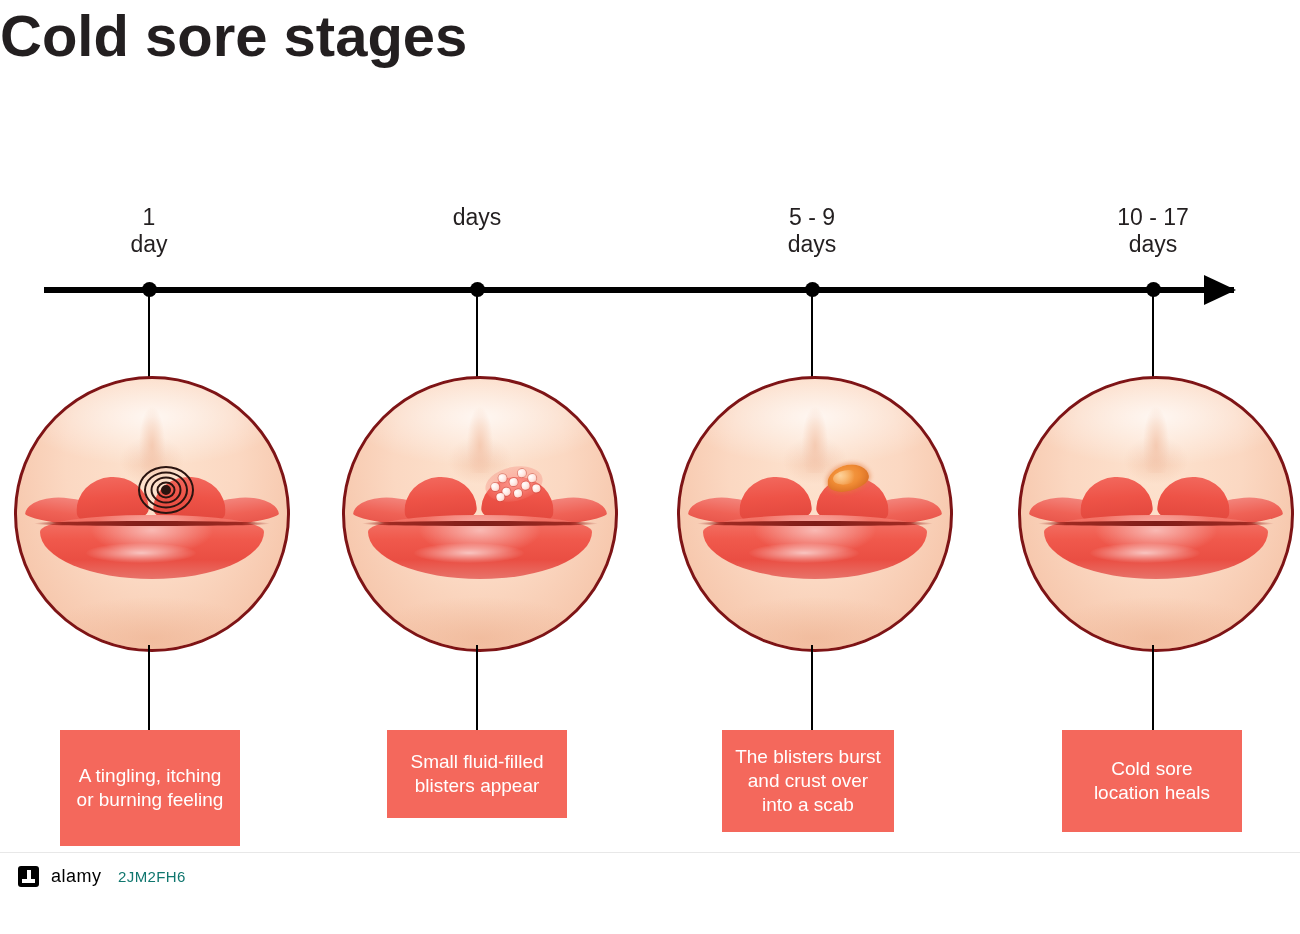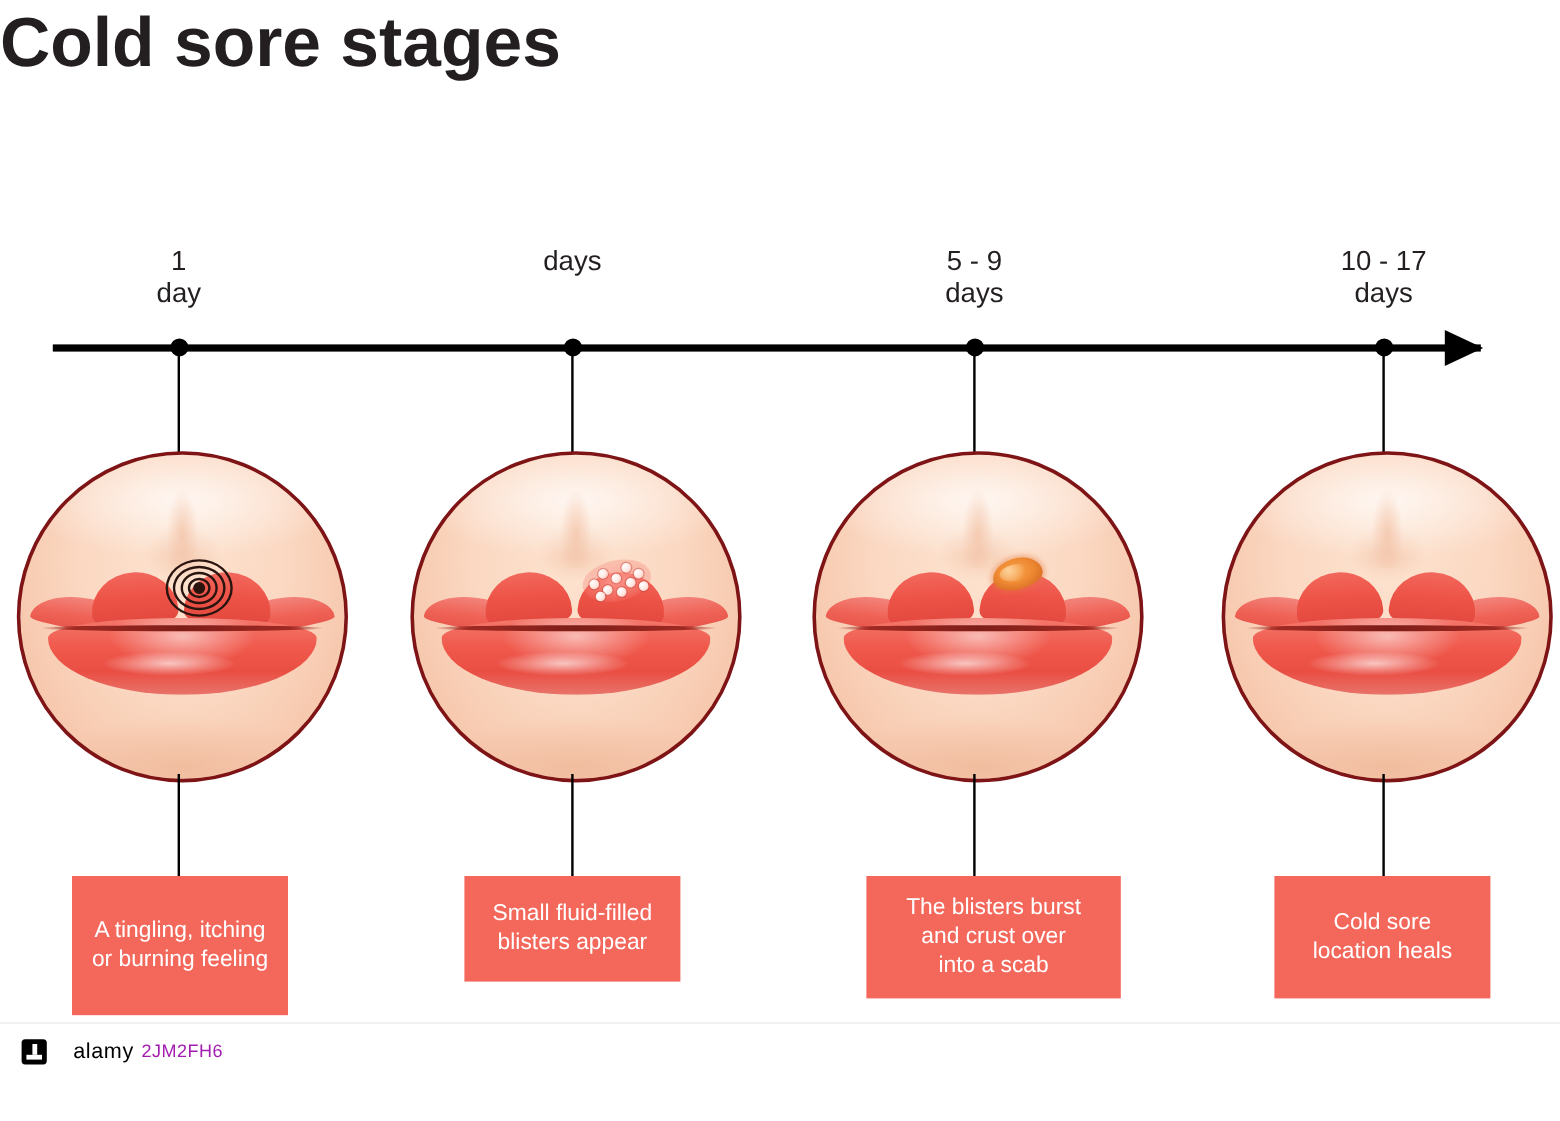--- a/index.html
+++ b/index.html
@@ -258,21 +258,21 @@
     height: 82px;
     background: #ffffff;
     border-top: 1px solid #e8e8e8;
   }
   .alamy-logo {
     position: absolute;
     left: 18px;
     top: 866px;
     display: flex;
     align-items: center;
-    gap: 22px;
+    gap: 12px;
     justify-content: space-between;
   }
   .alamy-mark {
     width: 21px; height: 21px;
     background: #000000;
     border-radius: 3px;
     position: relative;
   }
   .alamy-mark::after {
     content: "";
@@ -292,21 +292,21 @@
   .alamy-text {
     font-size: 18px;
     color: #000000;
     letter-spacing: 0.5px;
   }
   .alamy-id {
     position: absolute;
     left: 118px;
     top: 868px;
     font-size: 15px;
-    color: #a21caf;
+    color: #0f766e;
     letter-spacing: 0.4px;
   }
 </style>
 </head>
 <body>
 
 <div class="page">
 
   <div class="title">Cold sore stages</div>
 
@@ -411,21 +411,21 @@
         <span class="half right"></span>
       </div>
       <div class="lip-lower"></div>
       <div class="lip-line"></div>
       <div class="lip-shine"></div>
     </div>
     <div class="scab"></div>
   </div>
 
   <div class="stem stem-bottom" style="left:811px;"></div>
-  <div class="caption-box" style="left:722px; width:212px; height:102px;">
+  <div class="caption-box" style="left:722px; width:172px; height:102px;">
     <span>
       <span>The blisters burst</span><br>
       <span>and crust over</span><br>
       <span>into a scab</span>
     </span>
   </div>
 
   <div class="daylabel" style="left:1053px;">
     <span class="num">10 - 17</span>
     <span class="unit">days</span>

